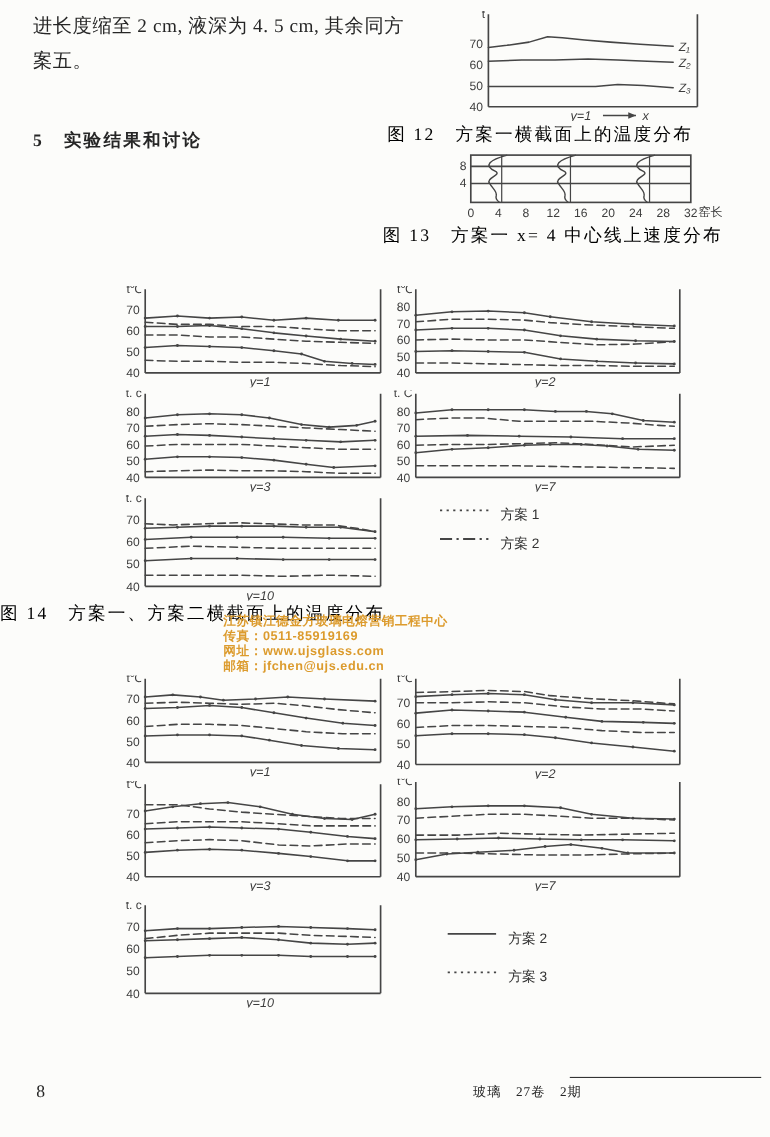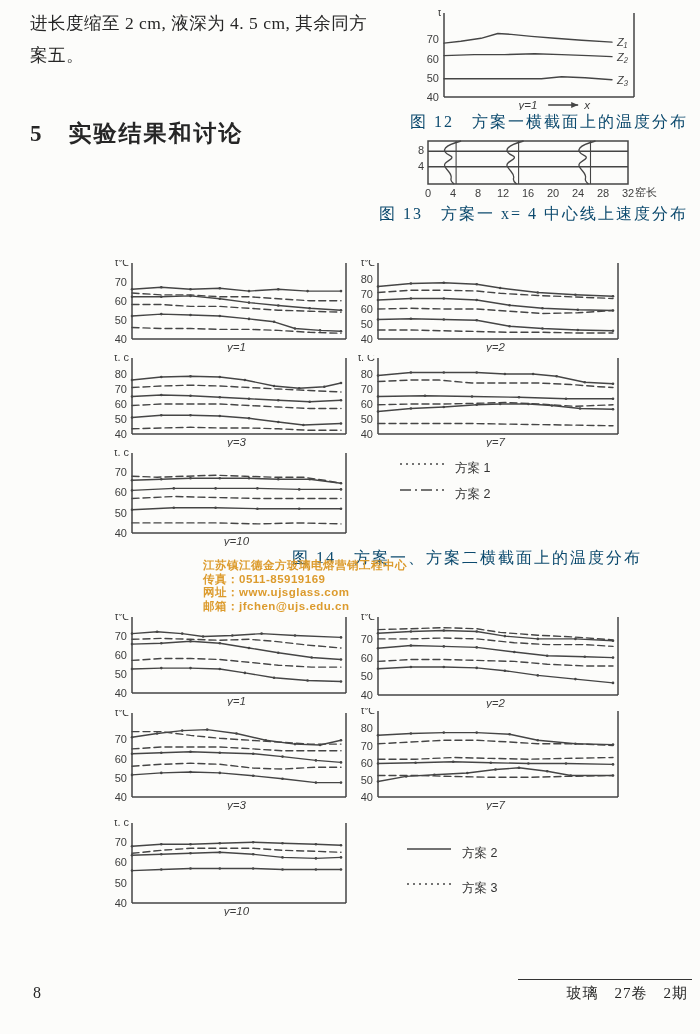--- a/index.html
+++ b/index.html
@@ -3,35 +3,35 @@
 <meta charset="utf-8">
 <style>
   *{margin:0;padding:0;box-sizing:border-box}
   html,body{background:#fbfbf9}
   .page{position:relative;width:700px;height:1034px;background:#fcfcfa;
         font-family:"Liberation Serif",serif;color:#262626;overflow:hidden}
   .abs{position:absolute}
   .body-text{font-size:17.5px;line-height:31.5px;letter-spacing:.5px}
   .body-text .tline{white-space:nowrap}
   .indent-first .tline:first-child{text-indent:1.2em}
-  .heading{font-size:23px;font-weight:bold;letter-spacing:2px}
-  .caption{font-size:16px;letter-spacing:2px;text-align:right;color:#0c4a6e}
+  .heading{font-size:16px;font-weight:bold;letter-spacing:2px}
+  .caption{font-size:16px;letter-spacing:2px;text-align:left;color:#000000}
   .chart svg text{font-family:"Liberation Sans",sans-serif;font-size:11px;fill:#3d3d3d}
   .chart svg .ax{stroke:#454545;stroke-width:1.5;fill:none}
   .chart svg .xl{font-style:italic;font-size:11.5px}
   .watermark{font-family:"Liberation Sans",sans-serif;font-weight:bold;
              font-size:11.5px;line-height:13.5px;letter-spacing:.5px}
   .watermark .tline{white-space:nowrap}
   .legend-row{display:flex;align-items:flex-start;gap:9px;
               font-family:"Liberation Sans",sans-serif;font-size:12.5px;color:#333}
   .legend-14 .legend-row{margin-bottom:9px}
   .legend-16 .legend-row{margin-bottom:18px}
   .footer-rule{height:0;border-top:1.5px solid #333}
   .page-number{font-size:16px}
-  .journal{font-size:15px;letter-spacing:1px;text-align:right}
+  .journal{font-size:12px;letter-spacing:1px;text-align:left}
 </style>
 </head>
 <body>
 
 <div class="page">
 
   <div class="abs body-text" style="left:30px;top:8px;width:336px">
       <div class="tline">进长度缩至 2 cm, 液深为 4. 5 cm, 其余同方</div>
       <div class="tline">案五。</div>
     </div>

